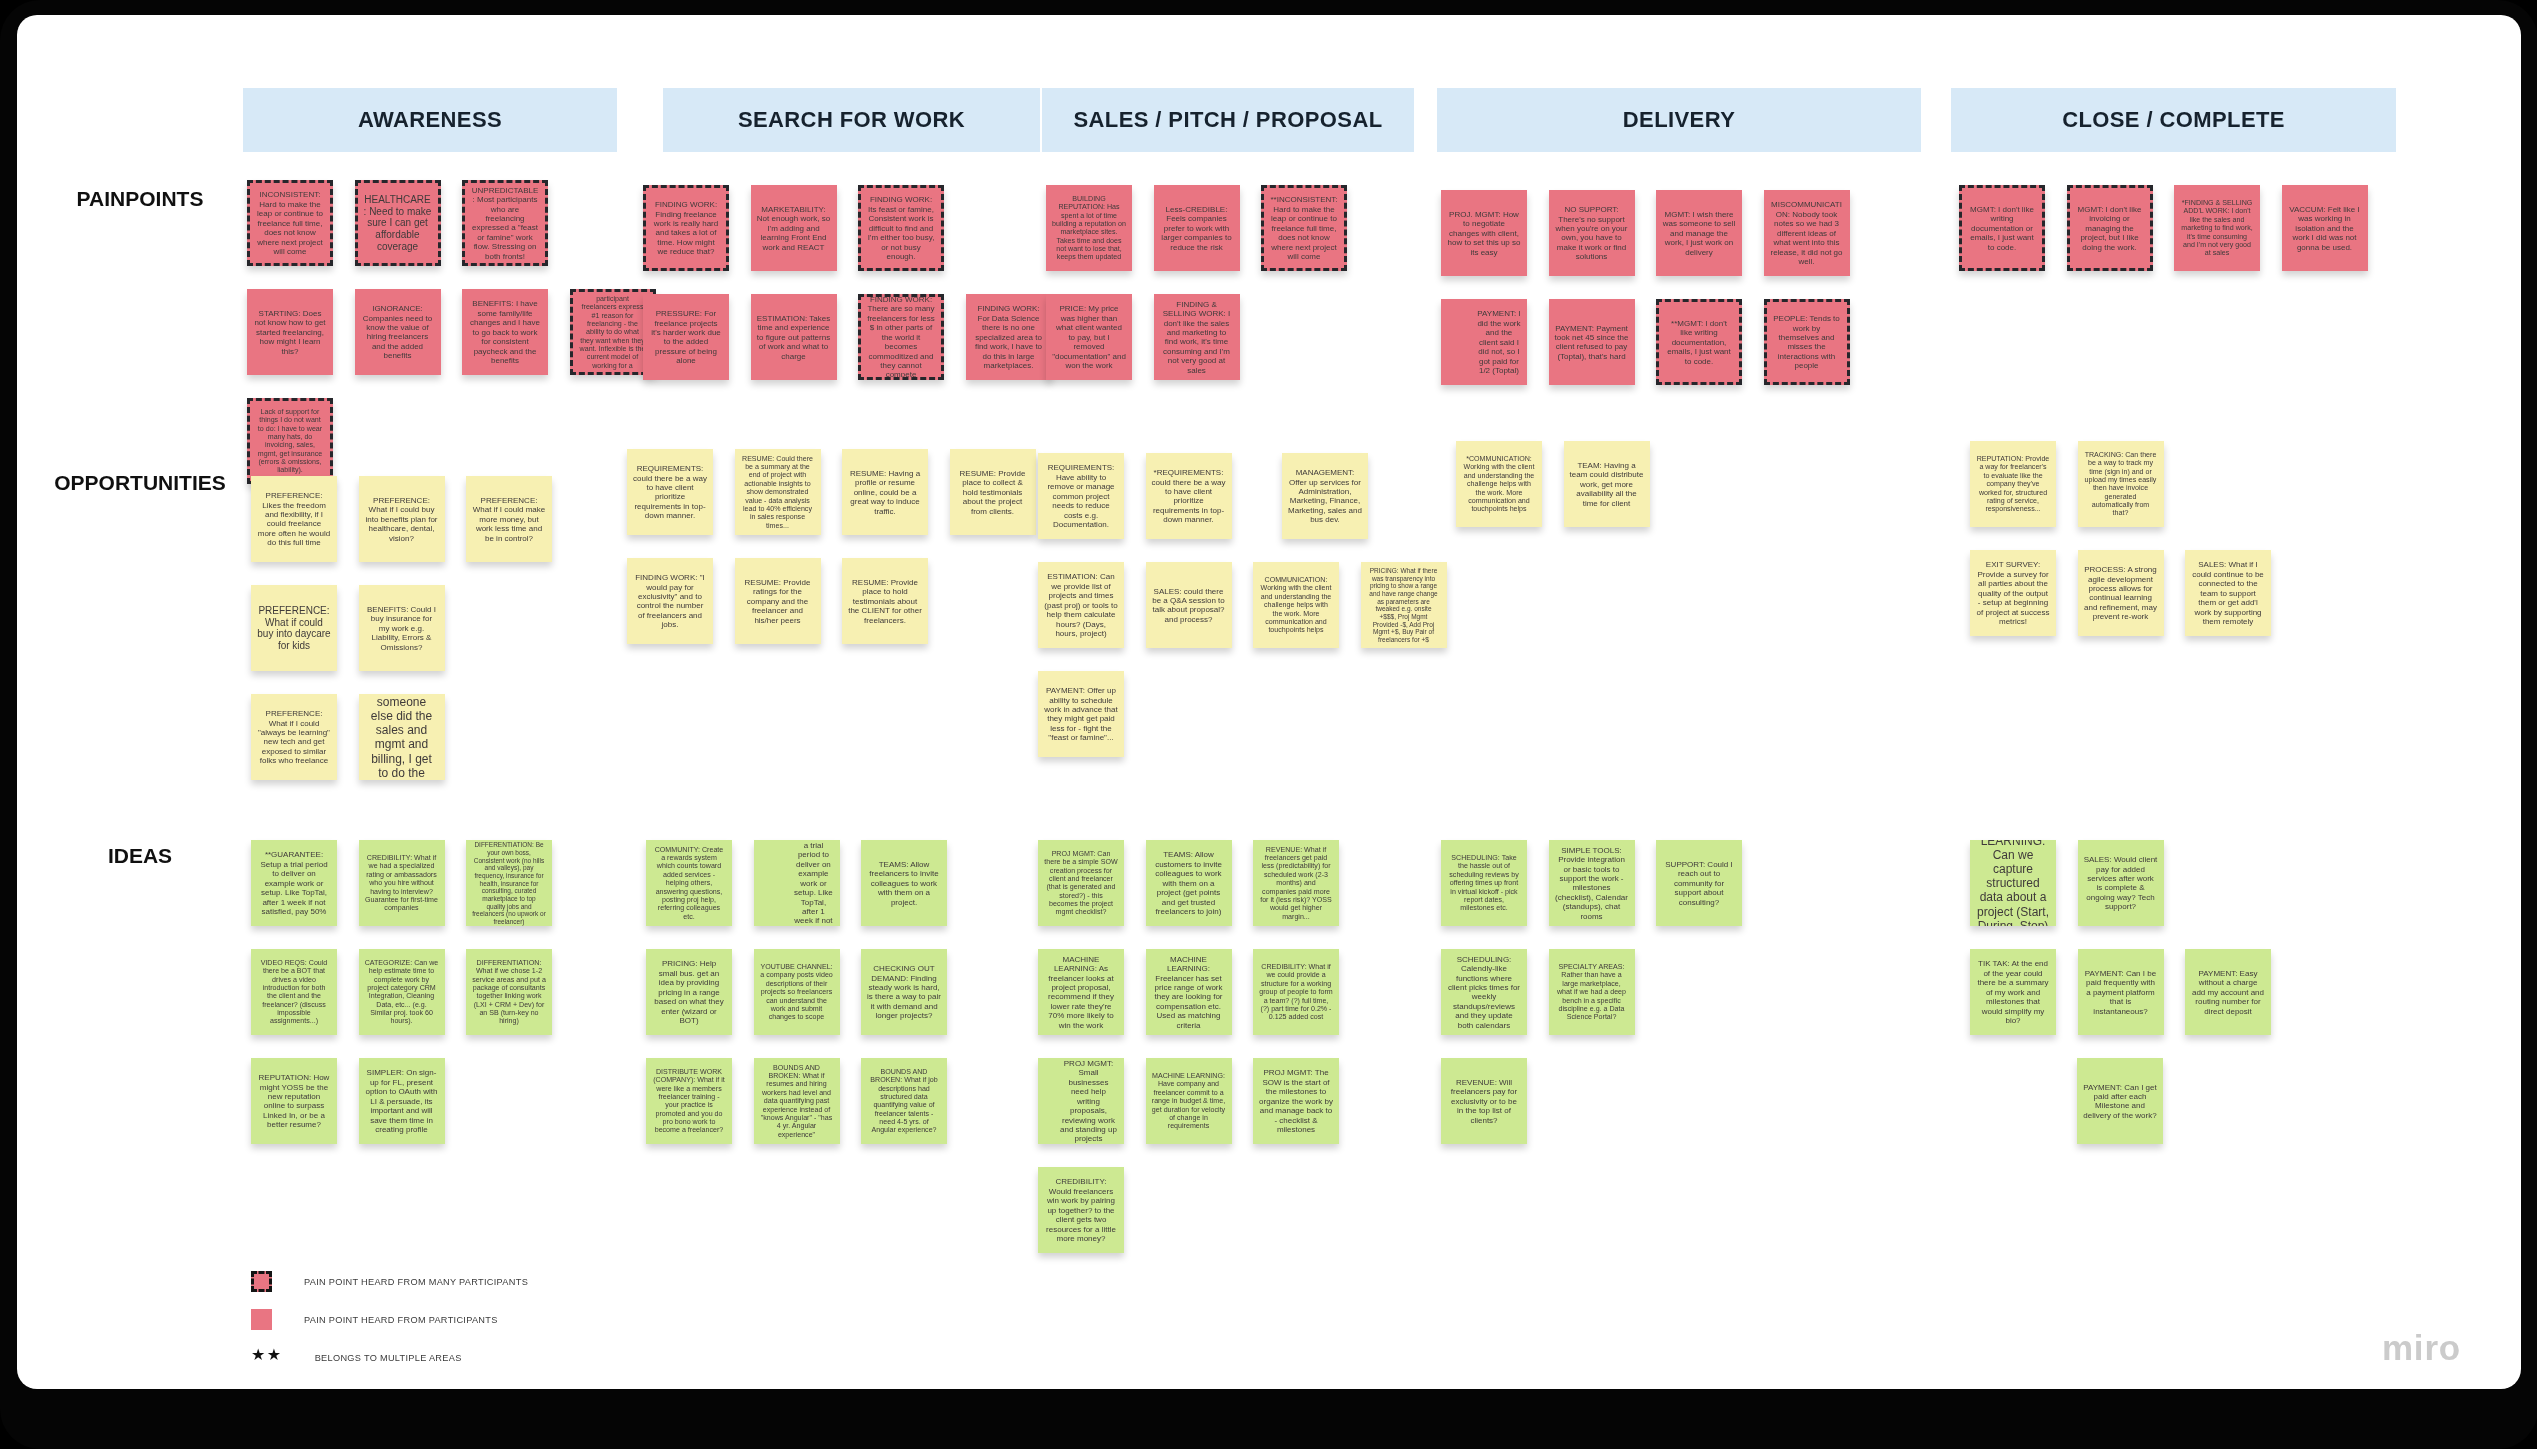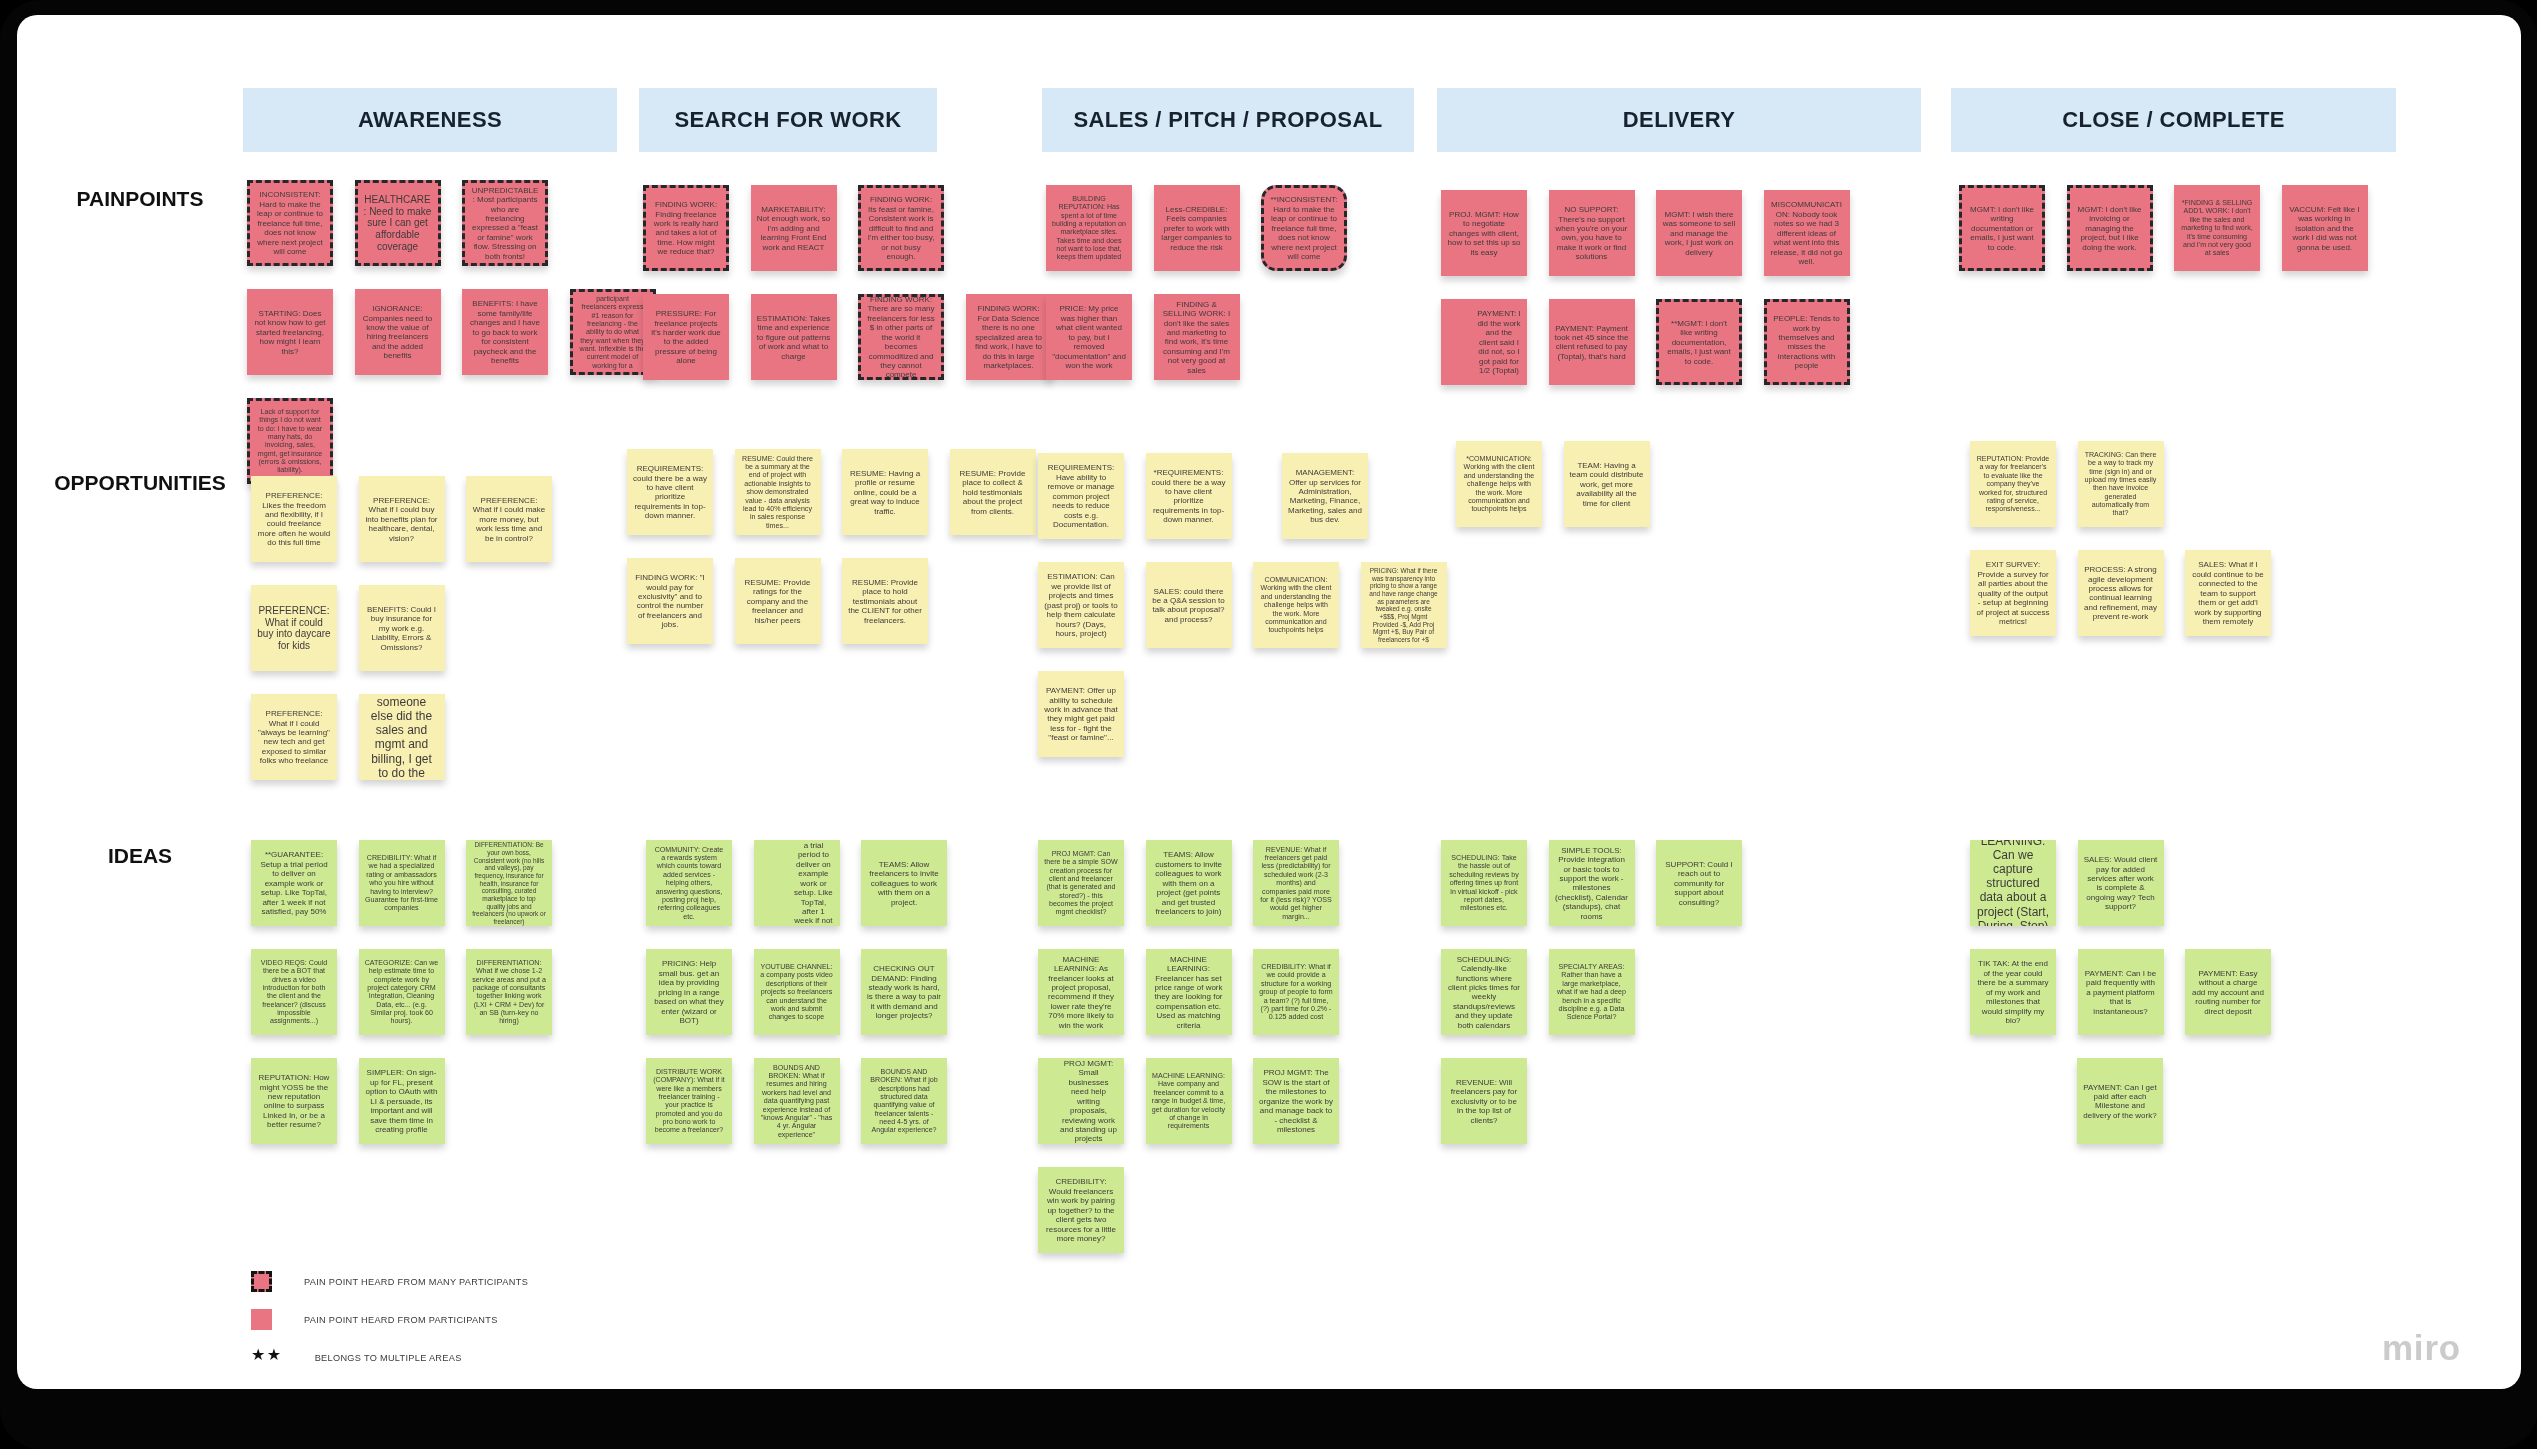--- a/index.html
+++ b/index.html
@@ -2,21 +2,21 @@
 <html style="font-size:12.3px"><head>
 <meta charset="utf-8">
 <style>
   html,body{margin:0;padding:0;background:#000;}
   .stage{position:relative;width:2538px;height:1449px;background:#050505;border-radius:40px;overflow:hidden;
          font-family:"Liberation Sans","DejaVu Sans",sans-serif;}
   .board{position:absolute;left:17px;top:15.4px;right:17px;bottom:60px;background:#ffffff;border-radius:20px;overflow:hidden;}
   
   .col-header{position:absolute;top:73px;height:64px;background:#d7e9f7;display:flex;align-items:center;justify-content:center;
               font-weight:bold;font-size:22px;color:#16222e;letter-spacing:0.4px;}
-  .h0{left:226px;width:374px}.h1{left:622px;width:298px}.h2{left:1025px;width:372px}.h3{left:1420px;width:484px}.h4{left:1934px;width:445px}
+  .h0{left:226px;width:374px}.h1{left:646px;width:377px}.h2{left:1025px;width:372px}.h3{left:1420px;width:484px}.h4{left:1934px;width:445px}
   
   .row-label{position:absolute;left:23px;width:200px;text-align:center;font-weight:bold;font-size:21px;color:#101010;}
   .rl0{top:172px}.rl1{top:456px}.rl2{top:829px}
   
   .group{position:absolute;}
   .g-aw-pain{left:230px;top:165px}.g-se-pain{left:626px;top:170px}.g-sa-pain{left:1029px;top:170px}
   .g-de-pain{left:1424px;top:175px}.g-cl-pain{left:1942px;top:170px}
   .g-aw-opp{left:234px;top:461px}.g-se-opp{left:610px;top:434px}.g-sa-opp{left:1021px;top:438px}
   .g-de-opp{left:1439px;top:426px}.g-cl-opp{left:1953px;top:426px}
   .g-aw-idea{left:234px;top:825px}.g-se-idea{left:629px;top:825px}.g-sa-idea{left:1021px;top:825px}
@@ -80,21 +80,21 @@
           <div class="sticky c-red" style="font-size: 8px;">PRESSURE: For freelance projects it's harder work due to the added pressure of being alone</div>
           <div class="sticky c-red" style="font-size: 8px;">ESTIMATION: Takes time and experience to figure out patterns of work and what to charge</div>
           <div class="sticky c-red dashed" style="font-size: 8px;">FINDING WORK: There are so many freelancers for less $ in other parts of the world it becomes commoditized and they cannot compete</div>
           <div class="sticky c-red" style="font-size: 8px;">FINDING WORK: For Data Science there is no one specialized area to find work, I have to do this in large marketplaces.</div>
         </div>
       </div>
     <div class="group g-sa-pain">
         <div class="srow">
           <div class="sticky c-red" style="font-size: 7.1px;">BUILDING REPUTATION: Has spent a lot of time building a reputation on marketplace sites. Takes time and does not want to lose that, keeps them updated</div>
           <div class="sticky c-red" style="font-size: 8px;">Less-CREDIBLE: Feels companies prefer to work with larger companies to reduce the risk</div>
-          <div class="sticky c-red dashed" style="font-size: 8px; border-radius: 15px;">**INCONSISTENT: Hard to make the leap or continue to freelance full time, does not know where next project will come</div>
+          <div class="sticky c-red dashed" style="font-size: 8px;">**INCONSISTENT: Hard to make the leap or continue to freelance full time, does not know where next project will come</div>
         </div>
         <div class="srow">
           <div class="sticky c-red" style="font-size: 8px;">PRICE: My price was higher than what client wanted to pay, but I removed "documentation" and won the work</div>
           <div class="sticky c-red" style="font-size: 8px;">FINDING &amp; SELLING WORK: I don't like the sales and marketing to find work, it's time consuming and I'm not very good at sales</div>
         </div>
       </div>
     <div class="group g-de-pain">
         <div class="srow">
           <div class="sticky c-red" style="font-size: 8px;">PROJ. MGMT: How to negotiate changes with client, how to set this up so its easy</div>
           <div class="sticky c-red" style="font-size: 8px;">NO SUPPORT: There's no support when you're on your own, you have to make it work or find solutions</div>

